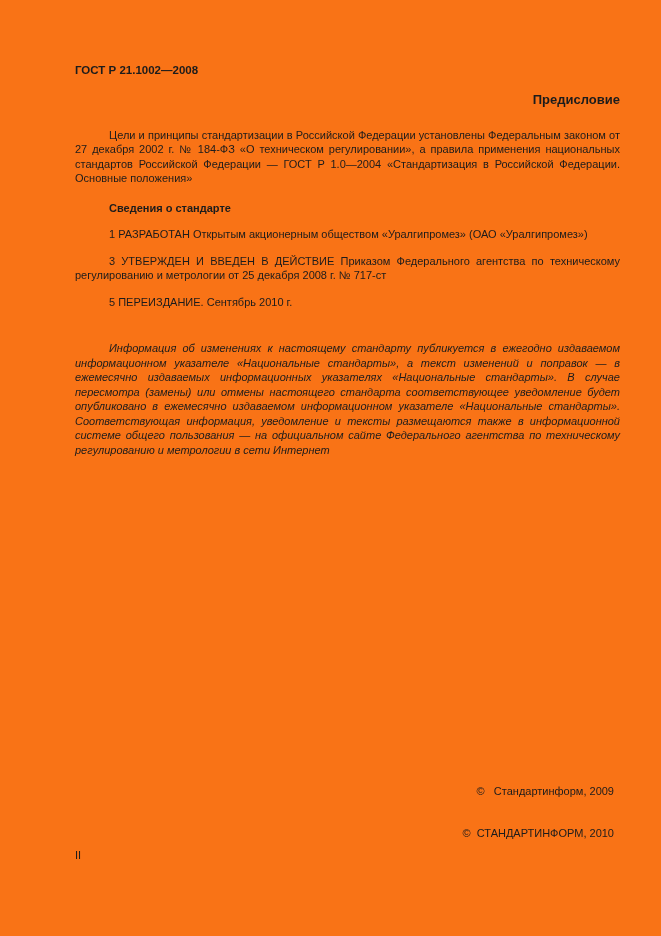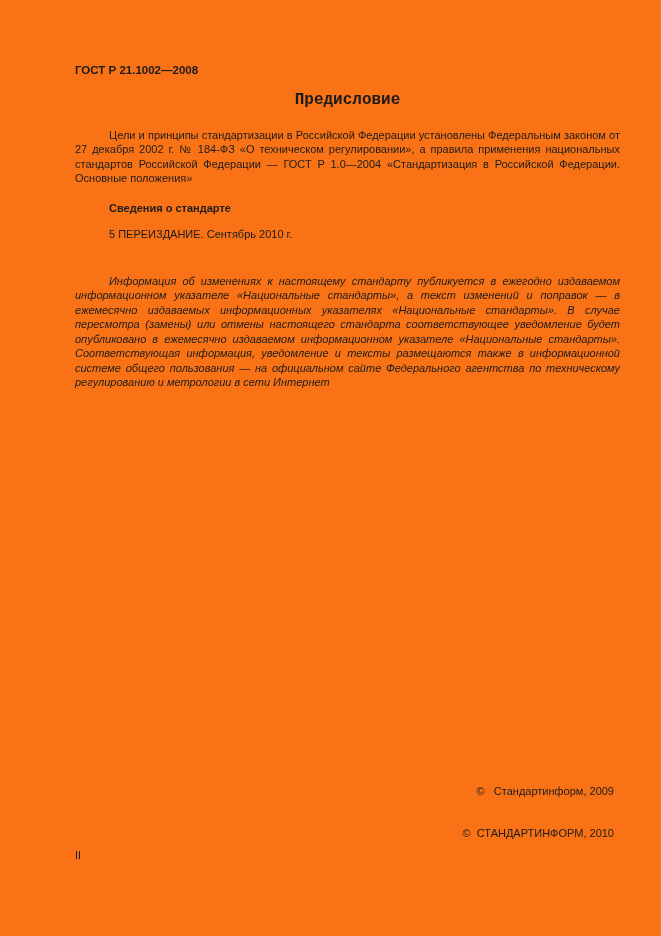--- a/index.html
+++ b/index.html
@@ -25,25 +25,24 @@
     font-weight: bold;
     font-size: 11.5px;
   }
   .content {
     position: absolute;
     top: 93px;
     left: 75px;
     width: 545px;
   }
   .doc-title {
-    text-align: center;
+    text-align: right;
     font-weight: bold;
-    font-size: 16px;
+    font-size: 13px;
     margin: 0 0 20px 0;
-    font-family: Liberation Mono, monospace;
   }
   .para {
     margin: 0;
     text-align: justify;
     text-indent: 34px;
   }
   .info-heading {
     margin: 15px 0 0 0;
     font-weight: bold;
     text-indent: 34px;
@@ -89,22 +88,24 @@
 
   <div class="running-header">ГОСТ Р 21.1002—2008</div>
 
   <div class="content">
     <h1 class="doc-title">Предисловие</h1>
 
     <p class="para">Цели и принципы стандартизации в Российской Федерации установлены Федеральным законом от 27 декабря 2002 г. № 184-ФЗ «О техническом регулировании», а правила применения национальных стандартов Российской Федерации — ГОСТ Р 1.0—2004 «Стандартизация в Российской Федерации. Основные положения»</p>
 
     <p class="info-heading">Сведения о стандарте</p>
 
+    <p class="info-item">1 РАЗРАБОТАН Открытым акционерным обществом «Уралгипромез» (ОАО «Уралгипромез»)</p>
 
 
+    <p class="info-item">3 УТВЕРЖДЕН И ВВЕДЕН В ДЕЙСТВИЕ Приказом Федерального агентства по техническому регулированию и метрологии от 25 декабря 2008 г. № 717-ст</p>
 
 
     <p class="info-item">5 ПЕРЕИЗДАНИЕ. Сентябрь 2010 г.</p>
 
     <p class="amendments-note">Информация об изменениях к настоящему стандарту публикуется в ежегодно издаваемом информационном указателе «Национальные стандарты», а текст изменений и поправок — в ежемесячно издаваемых информационных указателях «Национальные стандарты». В случае пересмотра (замены) или отмены настоящего стандарта соответствующее уведомление будет опубликовано в ежемесячно издаваемом информационном указателе «Национальные стандарты». Соответствующая информация, уведомление и тексты размещаются также в информационной системе общего пользования — на официальном сайте Федерального агентства по техническому регулированию и метрологии в сети Интернет</p>
   </div>
 
   <div class="copyright-block">
     <div>©   Стандартинформ, 2009</div>
     <div>©  СТАНДАРТИНФОРМ, 2010</div>

